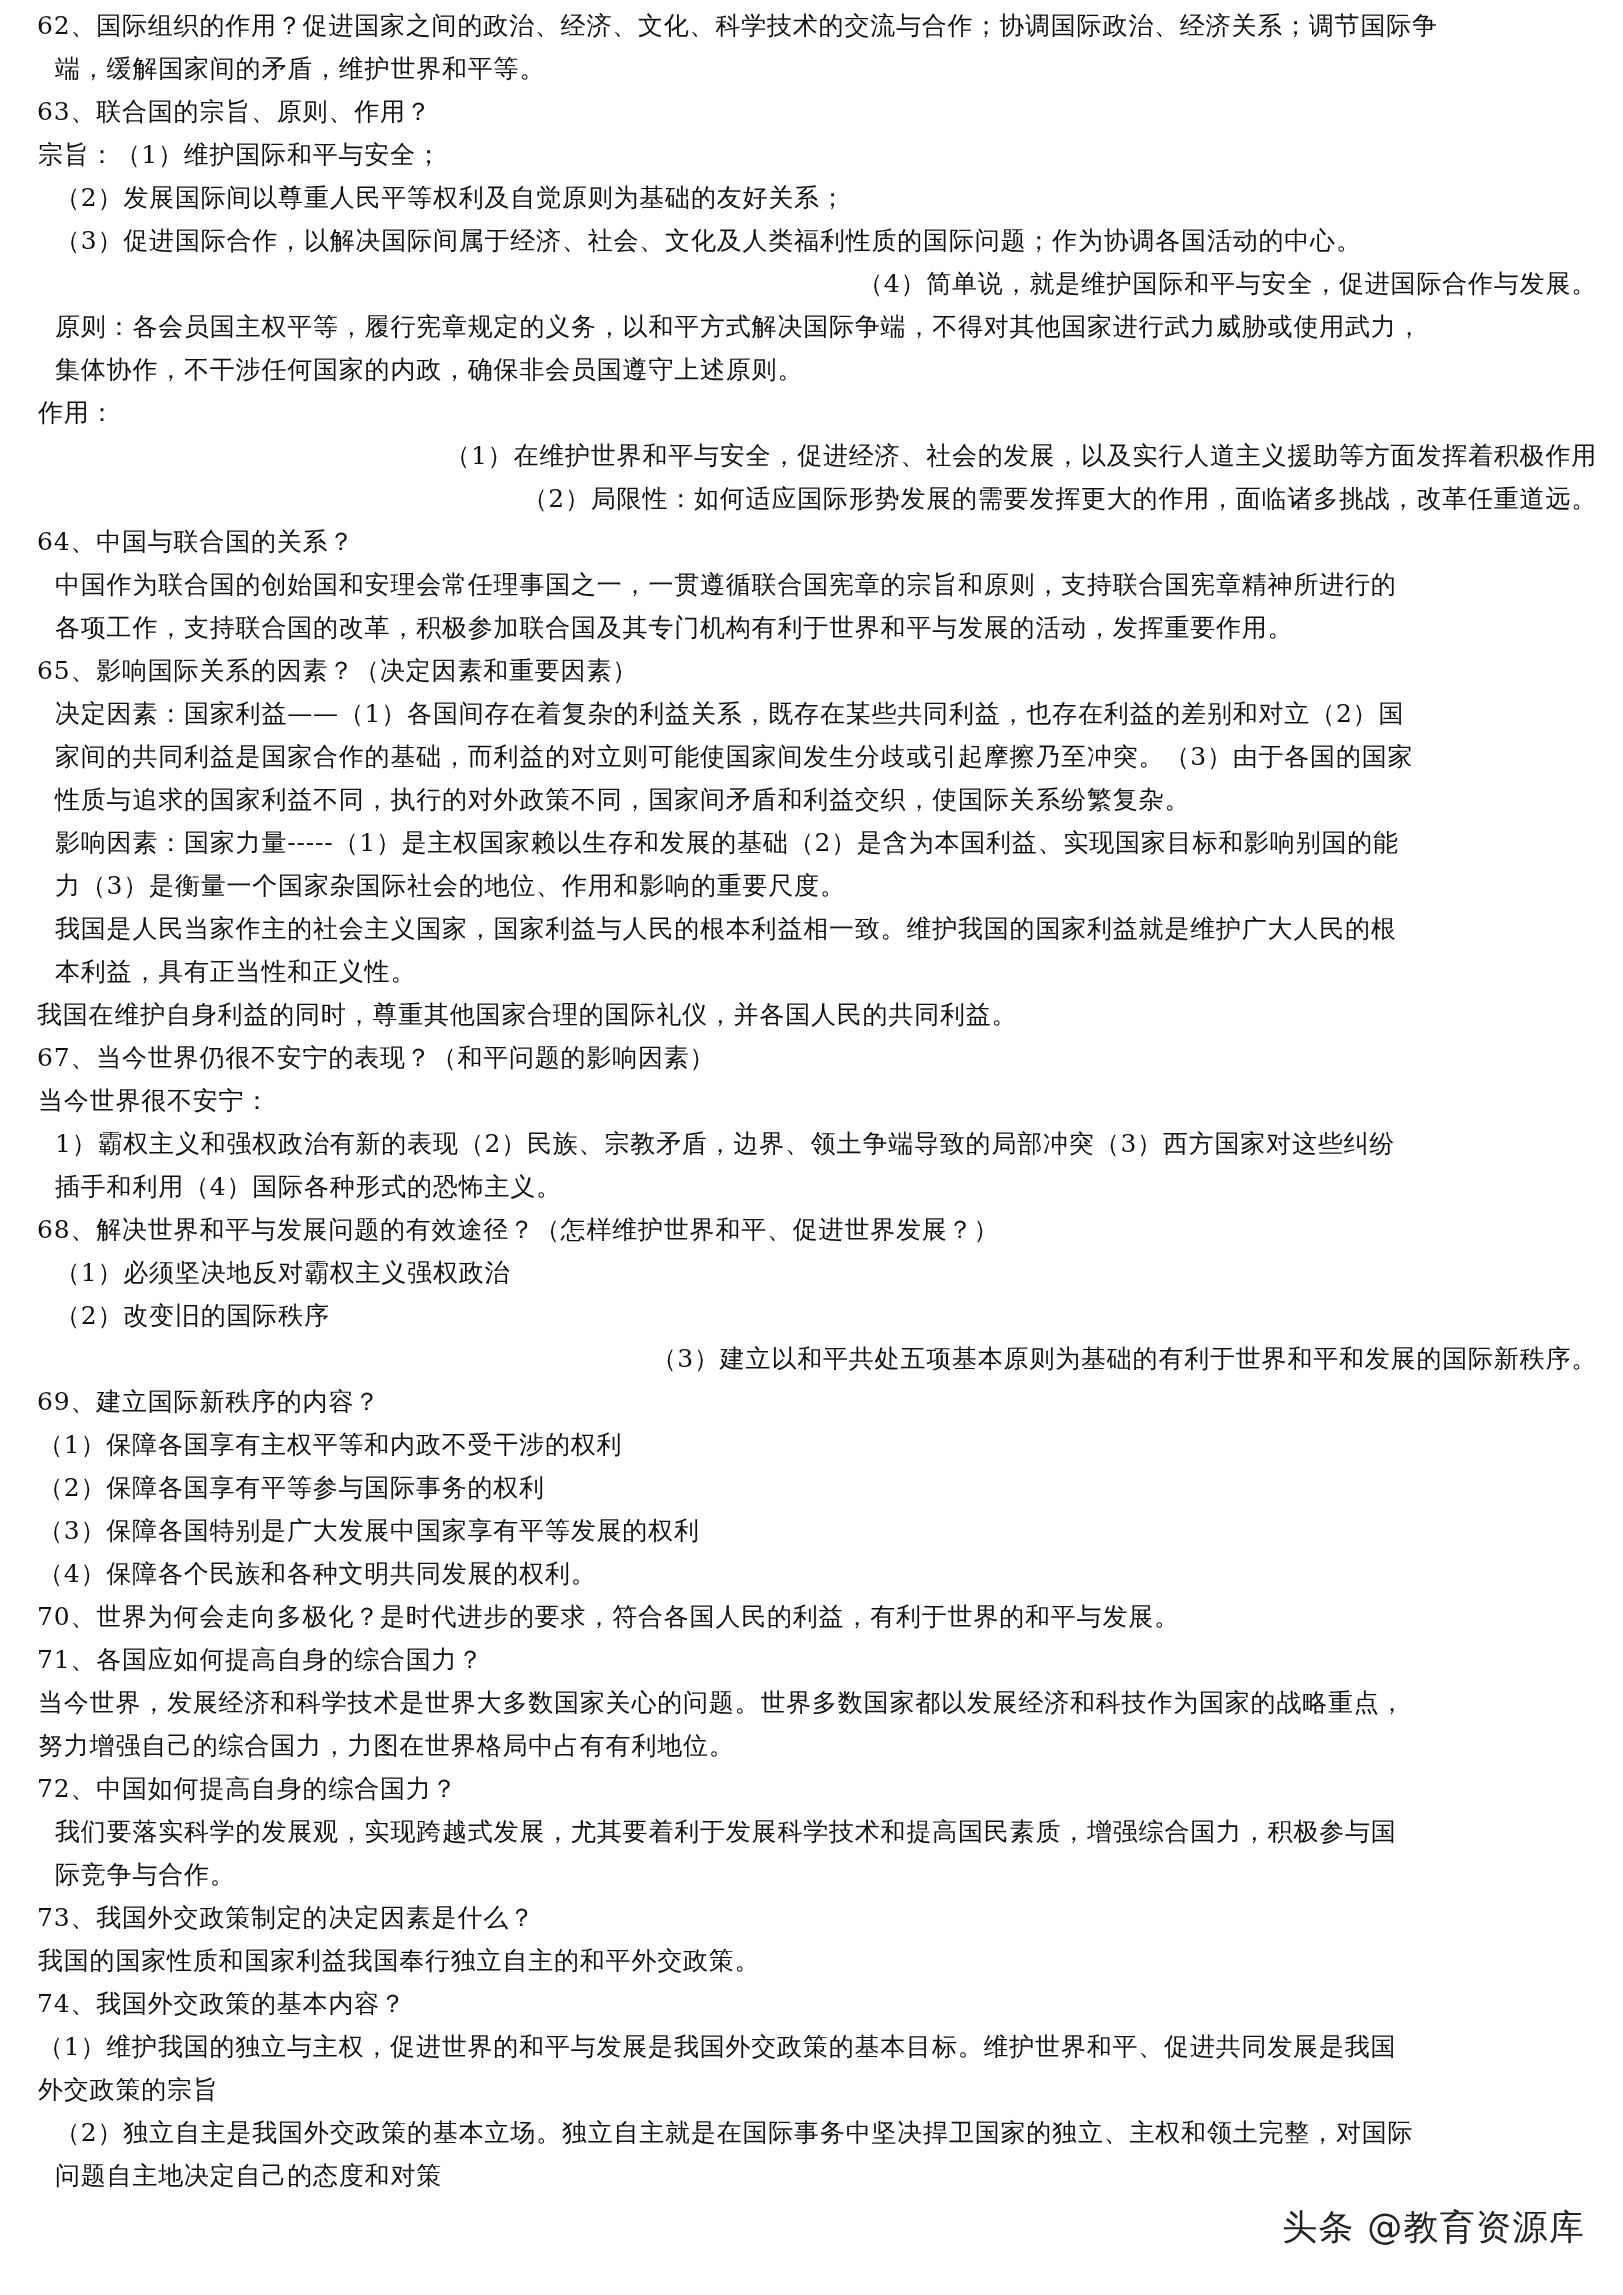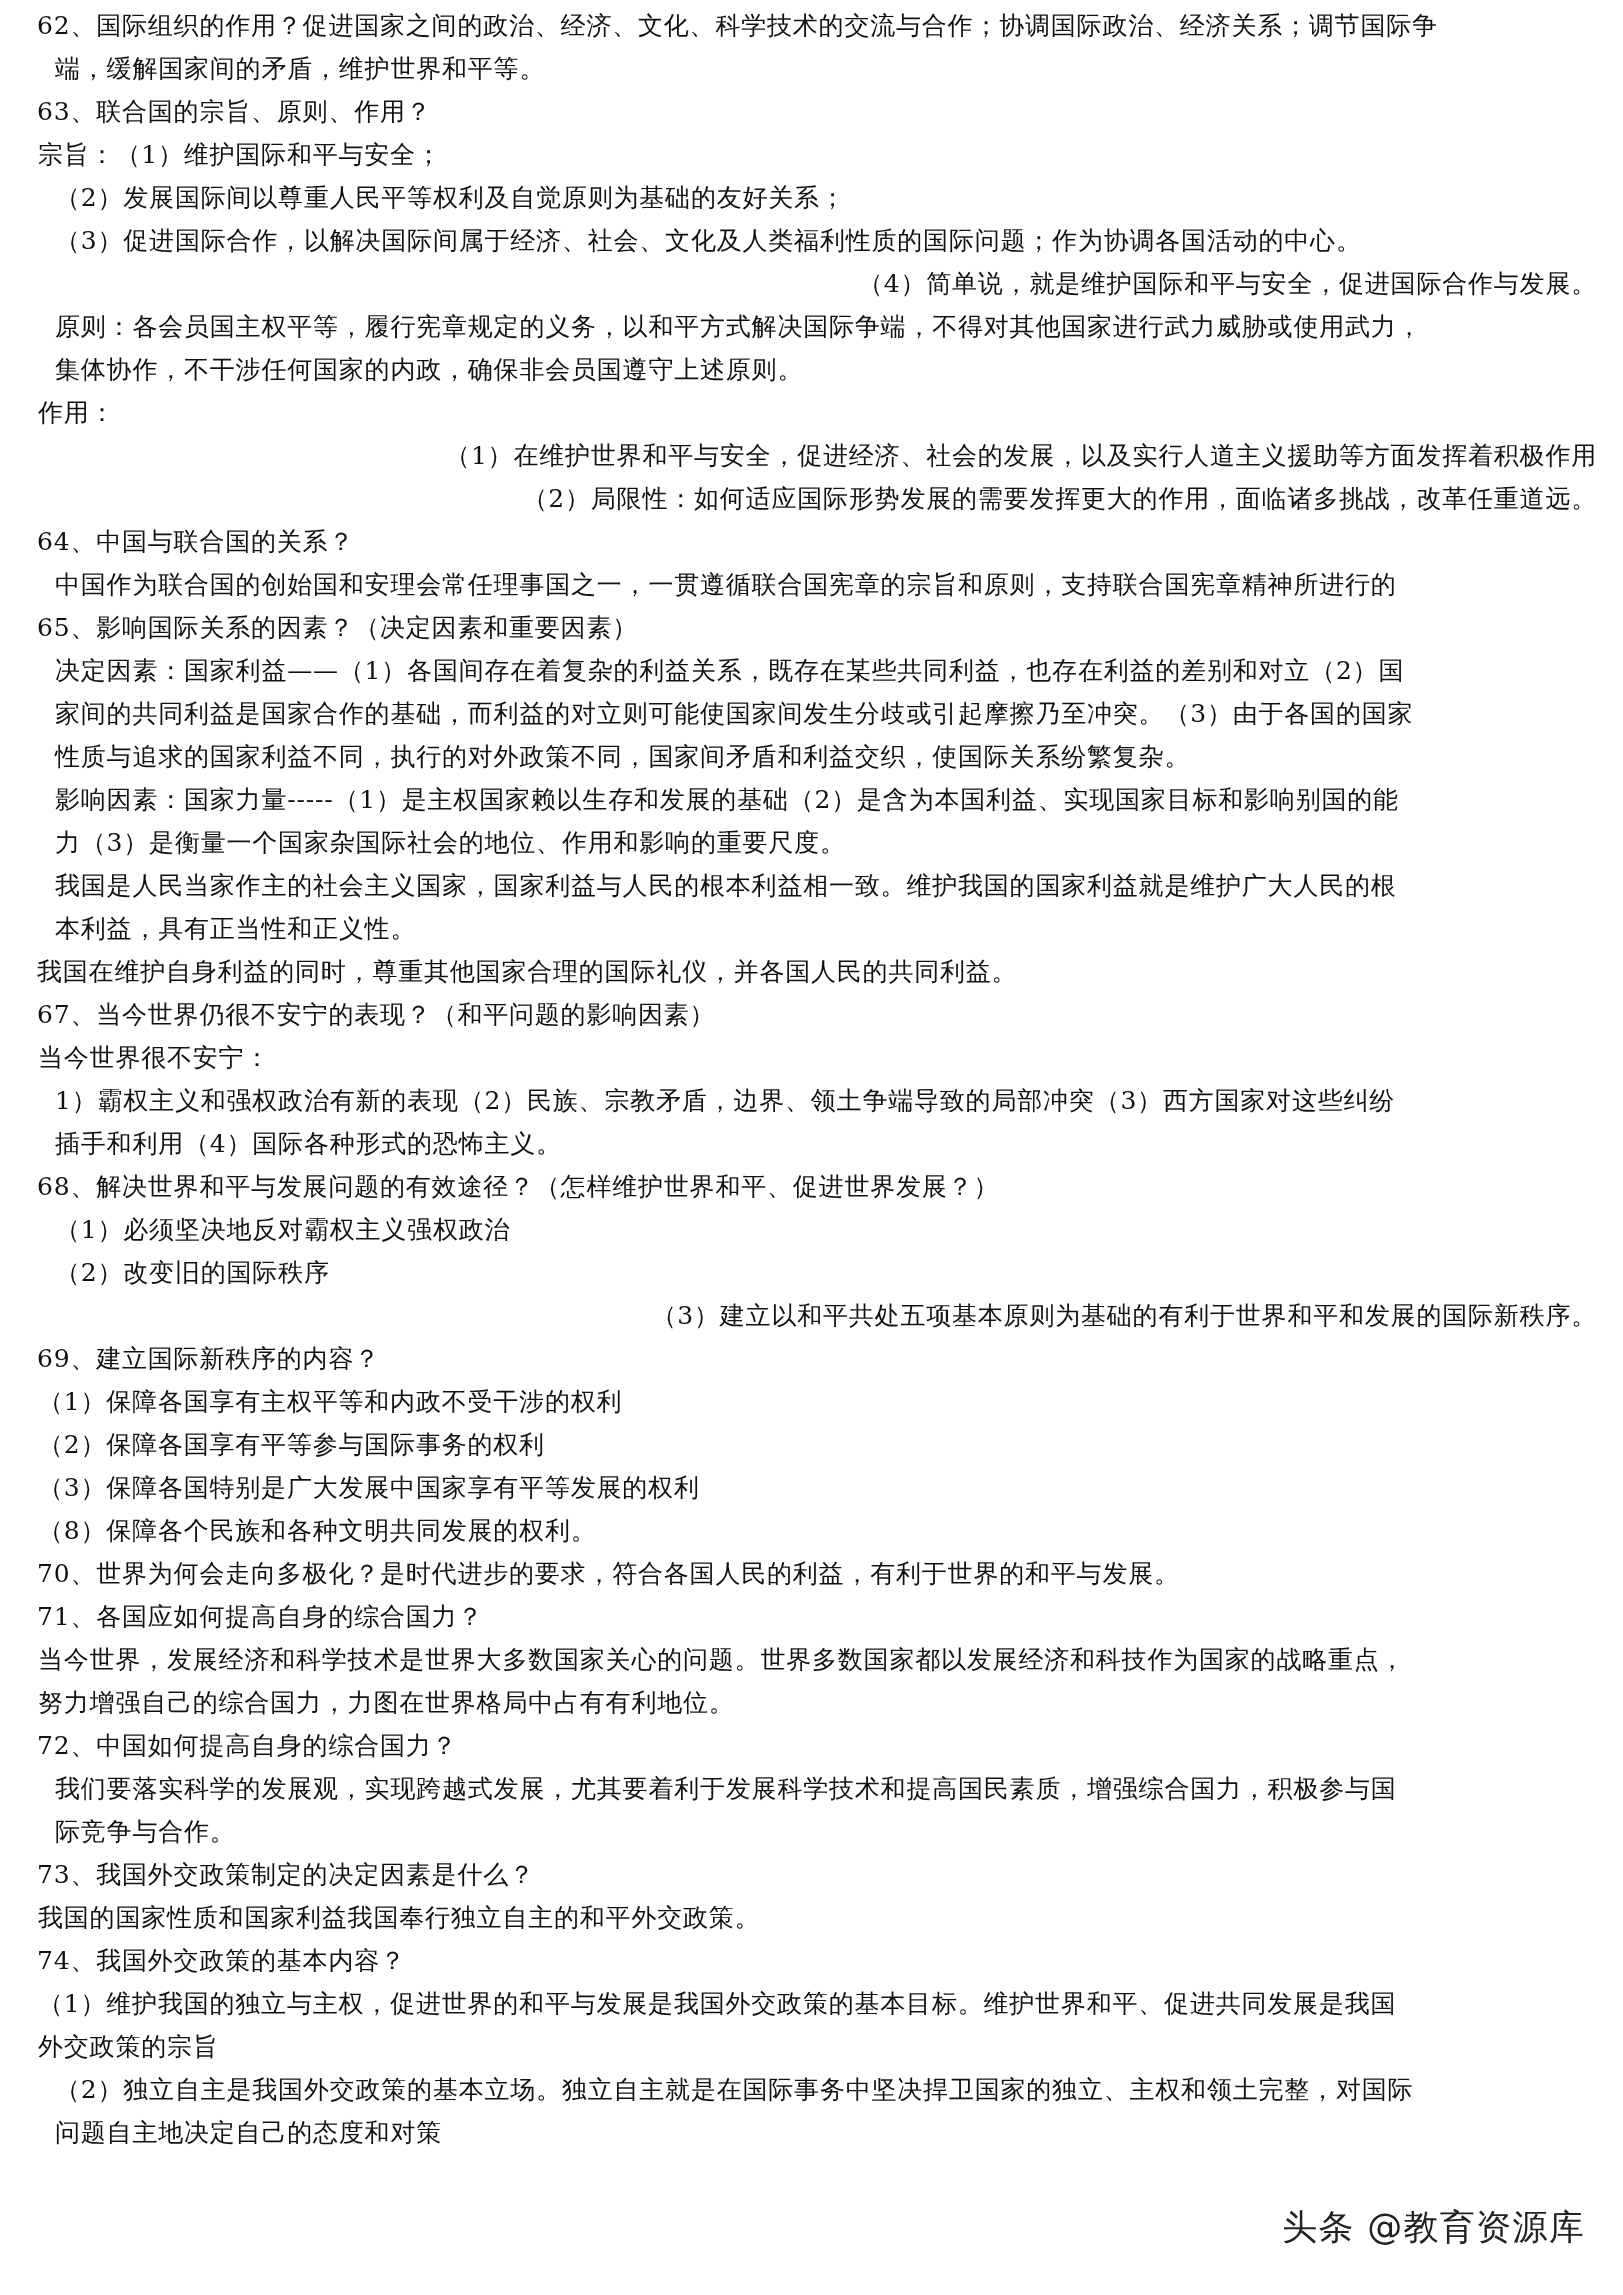--- a/index.html
+++ b/index.html
@@ -27,20 +27,21 @@
     <div class="ln i1">（2）发展国际间以尊重人民平等权利及自觉原则为基础的友好关系；</div>
     <div class="ln i1">（3）促进国际合作，以解决国际间属于经济、社会、文化及人类福利性质的国际问题；作为协调各国活动的中心。</div>
     <div class="ln i3">（4）简单说，就是维护国际和平与安全，促进国际合作与发展。</div>
     <div class="ln i1">原则：各会员国主权平等，履行宪章规定的义务，以和平方式解决国际争端，不得对其他国家进行武力威胁或使用武力，</div>
     <div class="ln i1">集体协作，不干涉任何国家的内政，确保非会员国遵守上述原则。</div>
     <div class="ln i2">作用：</div>
     <div class="ln i3">（1）在维护世界和平与安全，促进经济、社会的发展，以及实行人道主义援助等方面发挥着积极作用</div>
     <div class="ln i3">（2）局限性：如何适应国际形势发展的需要发挥更大的作用，面临诸多挑战，改革任重道远。</div>
     <div class="ln q">64、中国与联合国的关系？</div>
     <div class="ln i1">中国作为联合国的创始国和安理会常任理事国之一，一贯遵循联合国宪章的宗旨和原则，支持联合国宪章精神所进行的</div>
+    <div class="ln i1">各项工作，支持联合国的改革，积极参加联合国及其专门机构有利于世界和平与发展的活动，发挥重要作用。</div>
     <div class="ln q">65、影响国际关系的因素？（决定因素和重要因素）</div>
     <div class="ln i1">决定因素：国家利益——（1）各国间存在着复杂的利益关系，既存在某些共同利益，也存在利益的差别和对立（2）国</div>
     <div class="ln i1">家间的共同利益是国家合作的基础，而利益的对立则可能使国家间发生分歧或引起摩擦乃至冲突。（3）由于各国的国家</div>
     <div class="ln i1">性质与追求的国家利益不同，执行的对外政策不同，国家间矛盾和利益交织，使国际关系纷繁复杂。</div>
     <div class="ln i1">影响因素：国家力量-----（1）是主权国家赖以生存和发展的基础（2）是含为本国利益、实现国家目标和影响别国的能</div>
     <div class="ln i1">力（3）是衡量一个国家杂国际社会的地位、作用和影响的重要尺度。</div>
     <div class="ln i1">我国是人民当家作主的社会主义国家，国家利益与人民的根本利益相一致。维护我国的国家利益就是维护广大人民的根</div>
     <div class="ln i1">本利益，具有正当性和正义性。</div>
     <div class="ln i0">我国在维护自身利益的同时，尊重其他国家合理的国际礼仪，并各国人民的共同利益。</div>
     <div class="ln q">67、当今世界仍很不安宁的表现？（和平问题的影响因素）</div>
@@ -48,21 +49,21 @@
     <div class="ln i1">1）霸权主义和强权政治有新的表现（2）民族、宗教矛盾，边界、领土争端导致的局部冲突（3）西方国家对这些纠纷</div>
     <div class="ln i1">插手和利用（4）国际各种形式的恐怖主义。</div>
     <div class="ln q">68、解决世界和平与发展问题的有效途径？（怎样维护世界和平、促进世界发展？）</div>
     <div class="ln i1">（1）必须坚决地反对霸权主义强权政治</div>
     <div class="ln i1">（2）改变旧的国际秩序</div>
     <div class="ln i3">（3）建立以和平共处五项基本原则为基础的有利于世界和平和发展的国际新秩序。</div>
     <div class="ln q">69、建立国际新秩序的内容？</div>
     <div class="ln i2">（1）保障各国享有主权平等和内政不受干涉的权利</div>
     <div class="ln i2">（2）保障各国享有平等参与国际事务的权利</div>
     <div class="ln i2">（3）保障各国特别是广大发展中国家享有平等发展的权利</div>
-    <div class="ln i2">（8）保障各个民族和各种文明共同发展的权利。</div>
+    <div class="ln i2">（4）保障各个民族和各种文明共同发展的权利。</div>
     <div class="ln q">70、世界为何会走向多极化？是时代进步的要求，符合各国人民的利益，有利于世界的和平与发展。</div>
     <div class="ln q">71、各国应如何提高自身的综合国力？</div>
     <div class="ln i2">当今世界，发展经济和科学技术是世界大多数国家关心的问题。世界多数国家都以发展经济和科技作为国家的战略重点，</div>
     <div class="ln i2">努力增强自己的综合国力，力图在世界格局中占有有利地位。</div>
     <div class="ln q">72、中国如何提高自身的综合国力？</div>
     <div class="ln i1">我们要落实科学的发展观，实现跨越式发展，尤其要着利于发展科学技术和提高国民素质，增强综合国力，积极参与国</div>
     <div class="ln i1">际竞争与合作。</div>
     <div class="ln q">73、我国外交政策制定的决定因素是什么？</div>
     <div class="ln i2">我国的国家性质和国家利益我国奉行独立自主的和平外交政策。</div>
     <div class="ln q">74、我国外交政策的基本内容？</div>

